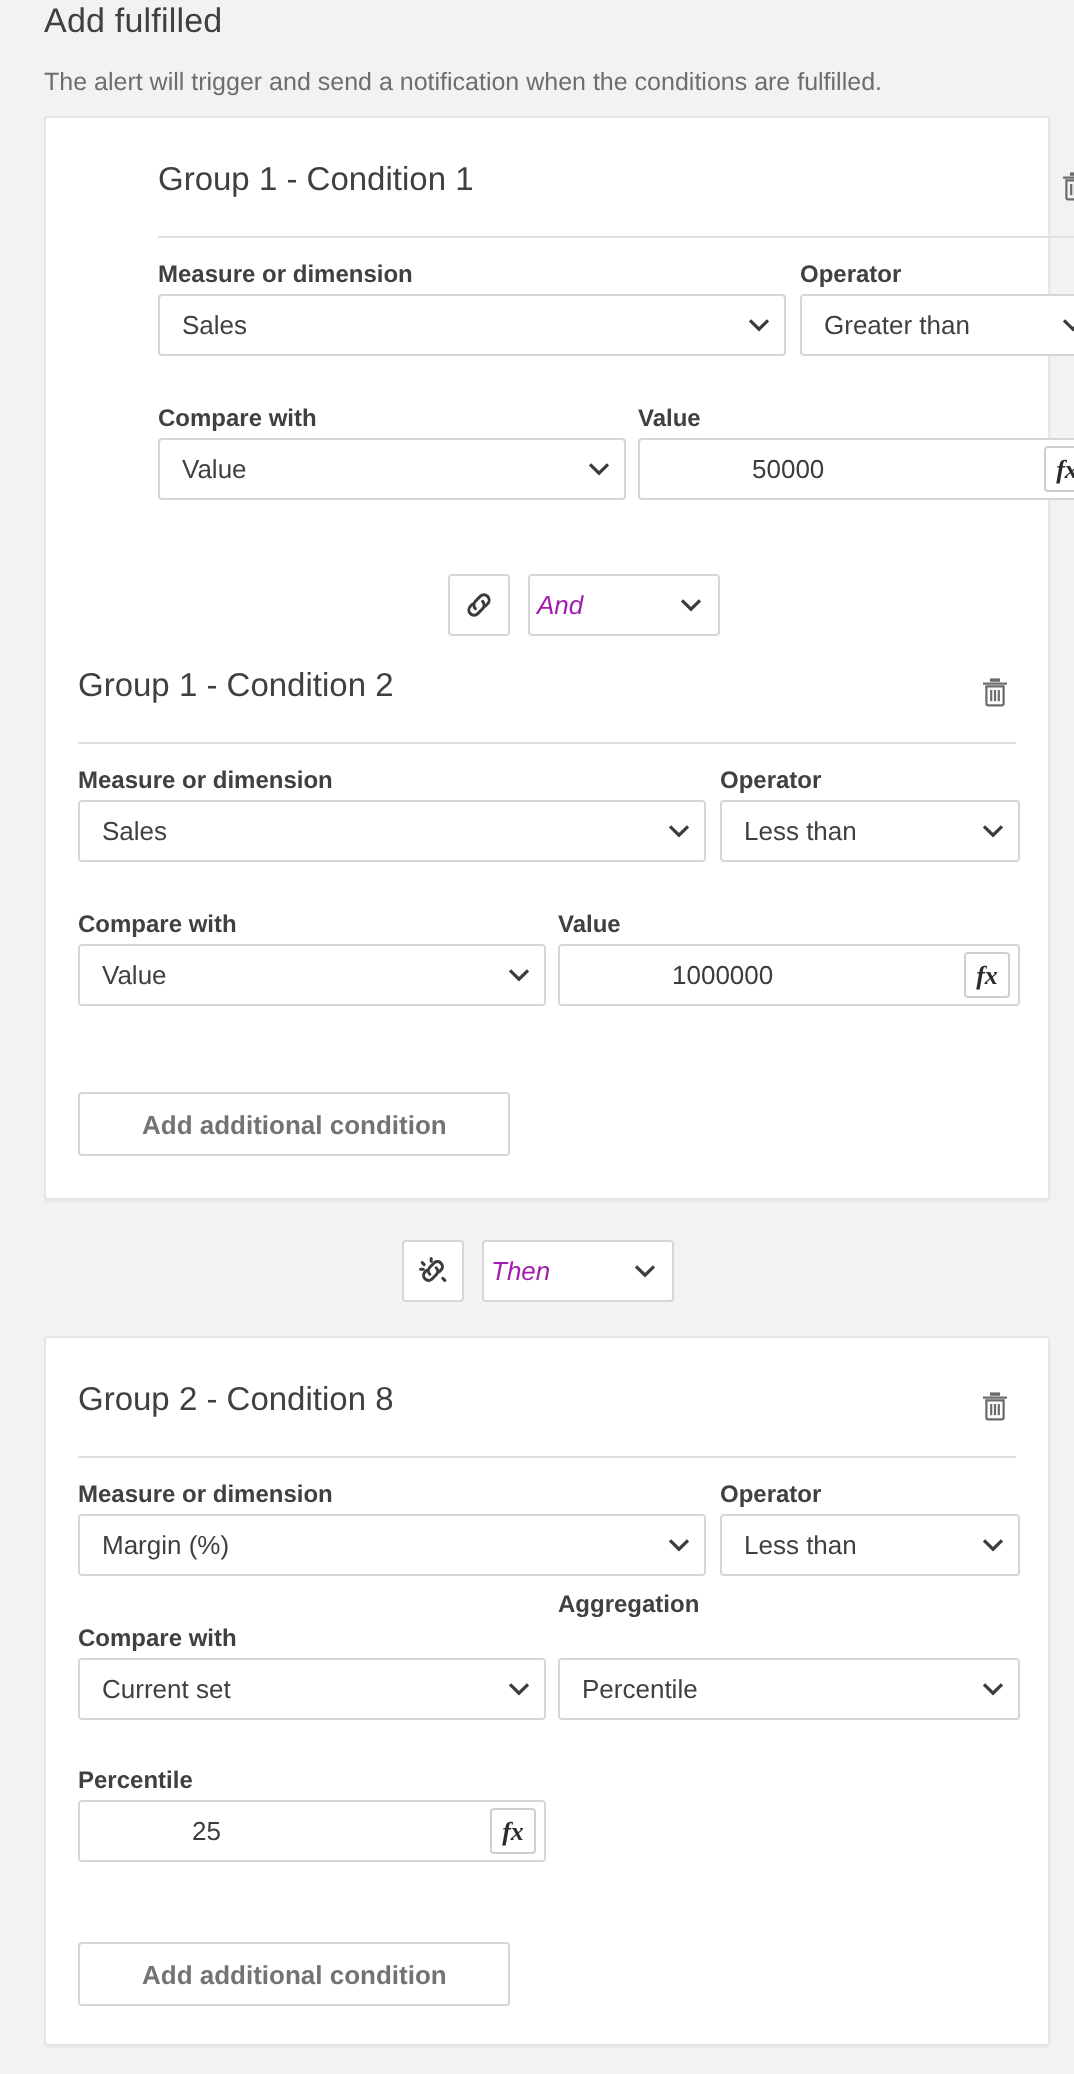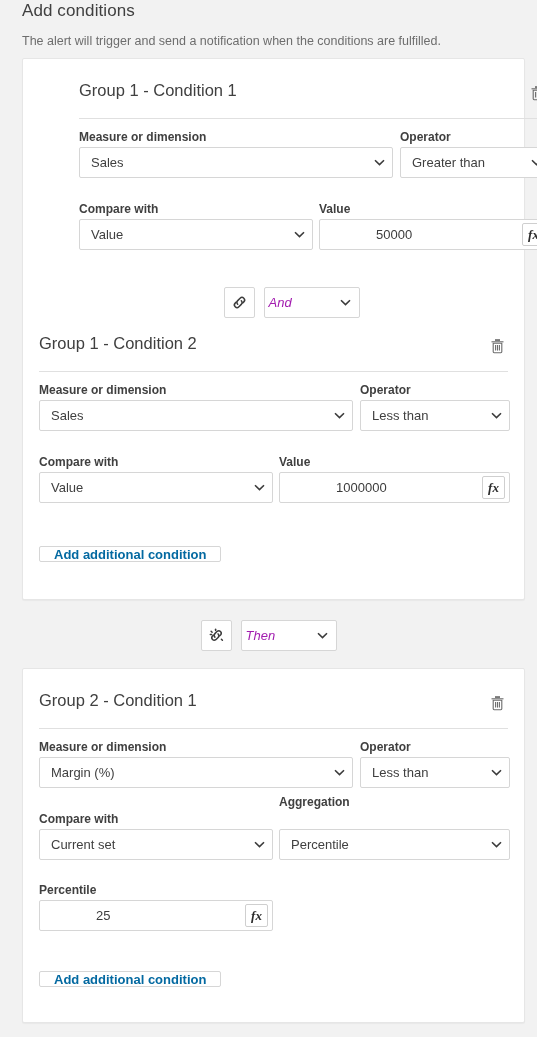--- a/index.html
+++ b/index.html
@@ -87,27 +87,27 @@
     background: #fff;
     display: flex; align-items: center; justify-content: center;
     font-family: "Liberation Serif", serif;
     font-style: italic; font-weight: 700;
     font-size: 13px; color: #2b2b2b;
     cursor: pointer; line-height: 1;
   }
 
   .add-btn {
     position: absolute;
-    height: 16px;
-    padding: 0 14px;
+    height: 32px;
+    padding: 0 31px;
     background: #fff;
     border: 1px solid #d6d6d6;
     border-radius: 2px;
     font-family: "Liberation Sans", sans-serif;
-    font-size: 13px; font-weight: 700; color: #0369a1;
+    font-size: 13px; font-weight: 700; color: #737373;
     cursor: pointer;
     display: flex; align-items: center; justify-content: center;
   }
 
   .connector { position: absolute; left: 0; width: 537px; display: flex; justify-content: center; align-items: center; }
   .link-btn {
     width: 31px; height: 31px;
     background: #fff; border: 1px solid #d6d6d6; border-radius: 2px;
     display: flex; align-items: center; justify-content: center;
     cursor: pointer; padding: 0;
@@ -127,21 +127,21 @@
     color: #a21caf;
     white-space: nowrap;
     font-style: italic;
   }
 </style>
 </head>
 <body>
 
 <div class="page">
 
-  <div class="page-title">Add conditions</div>
+  <div class="page-title">Add fulfilled</div>
   <div class="page-subtitle">The alert will trigger and send a notification when the conditions are fulfilled.</div>
 
   <div class="card" style="top:58px; height:542px;">
 
     <div class="cond-block" style="top:14px; height:240px;margin-left:40px;">
       <div class="cond-head">
         <div class="cond-title">Group 1 - Condition 1</div>
         <button class="trash-btn">
           <span>
             <svg width="15" height="16" viewBox="0 0 15 16" fill="none" stroke="#6b6b6b" stroke-width="1.1">
@@ -289,21 +289,21 @@
             <path d="M1 1.2 L5.5 5.6 L10 1.2"></path>
           </svg>
       </span>
     </div>
   </div>
 
   <div class="card" style="top:668px; height:355px;">
 
     <div class="cond-block" style="top:14px; height:300px;">
       <div class="cond-head">
-        <div class="cond-title">Group 2 - Condition 1</div>
+        <div class="cond-title">Group 2 - Condition 8</div>
         <button class="trash-btn">
           <span>
             <svg width="15" height="16" viewBox="0 0 15 16" fill="none" stroke="#6b6b6b" stroke-width="1.1">
               <rect x="5" y="1.2" width="5" height="1.7" fill="#6b6b6b" stroke="none"></rect>
               <line x1="1.5" y1="3.8" x2="13.5" y2="3.8"></line>
               <path d="M3.2 5.2 h8.6 v8.6 a0.9 0.9 0 0 1 -0.9 0.9 h-6.8 a0.9 0.9 0 0 1 -0.9 -0.9 z"></path>
               <line x1="5.6" y1="7" x2="5.6" y2="12.6"></line>
               <line x1="7.5" y1="7" x2="7.5" y2="12.6"></line>
               <line x1="9.4" y1="7" x2="9.4" y2="12.6"></line>
             </svg>

